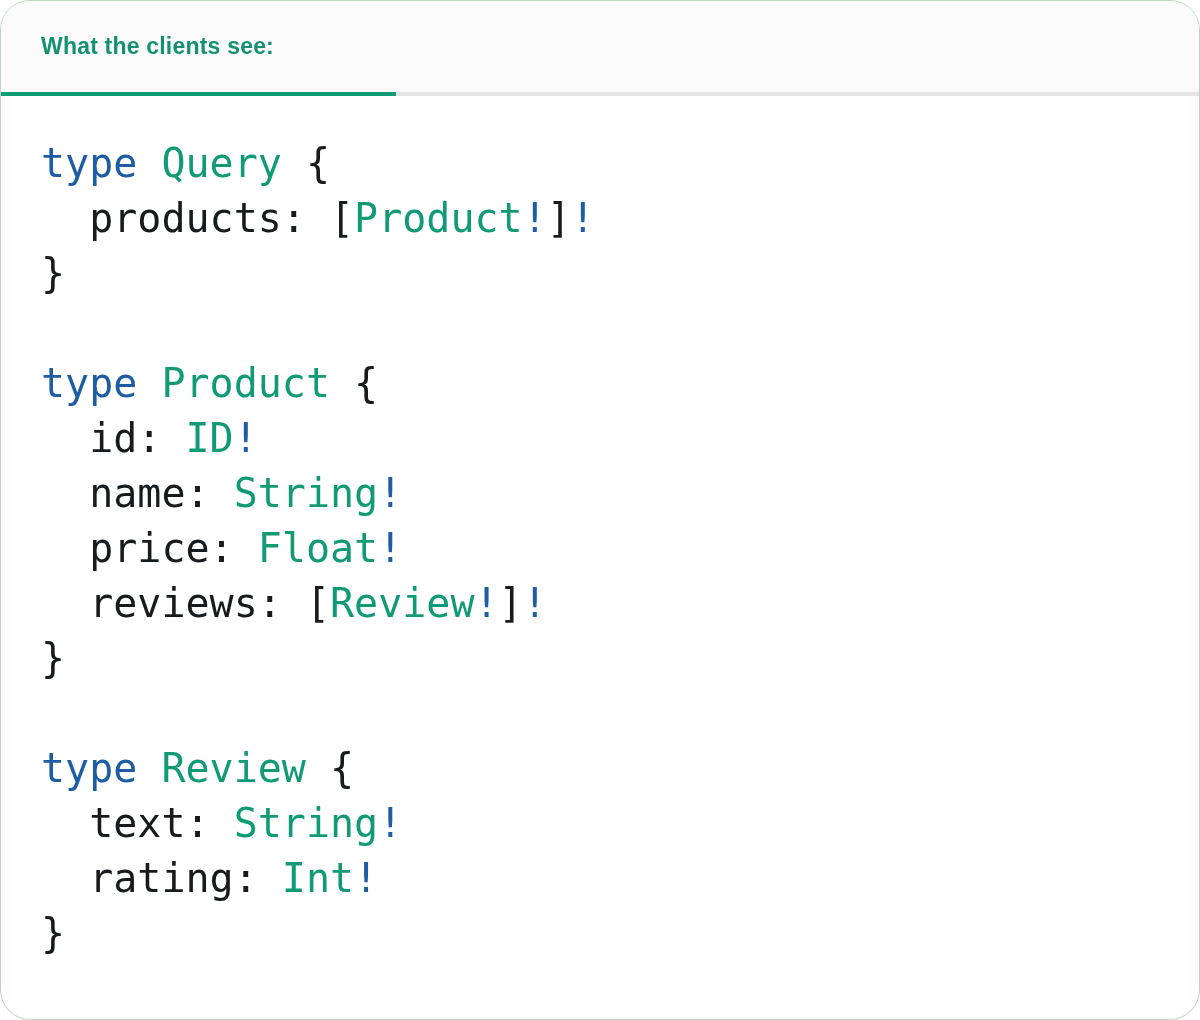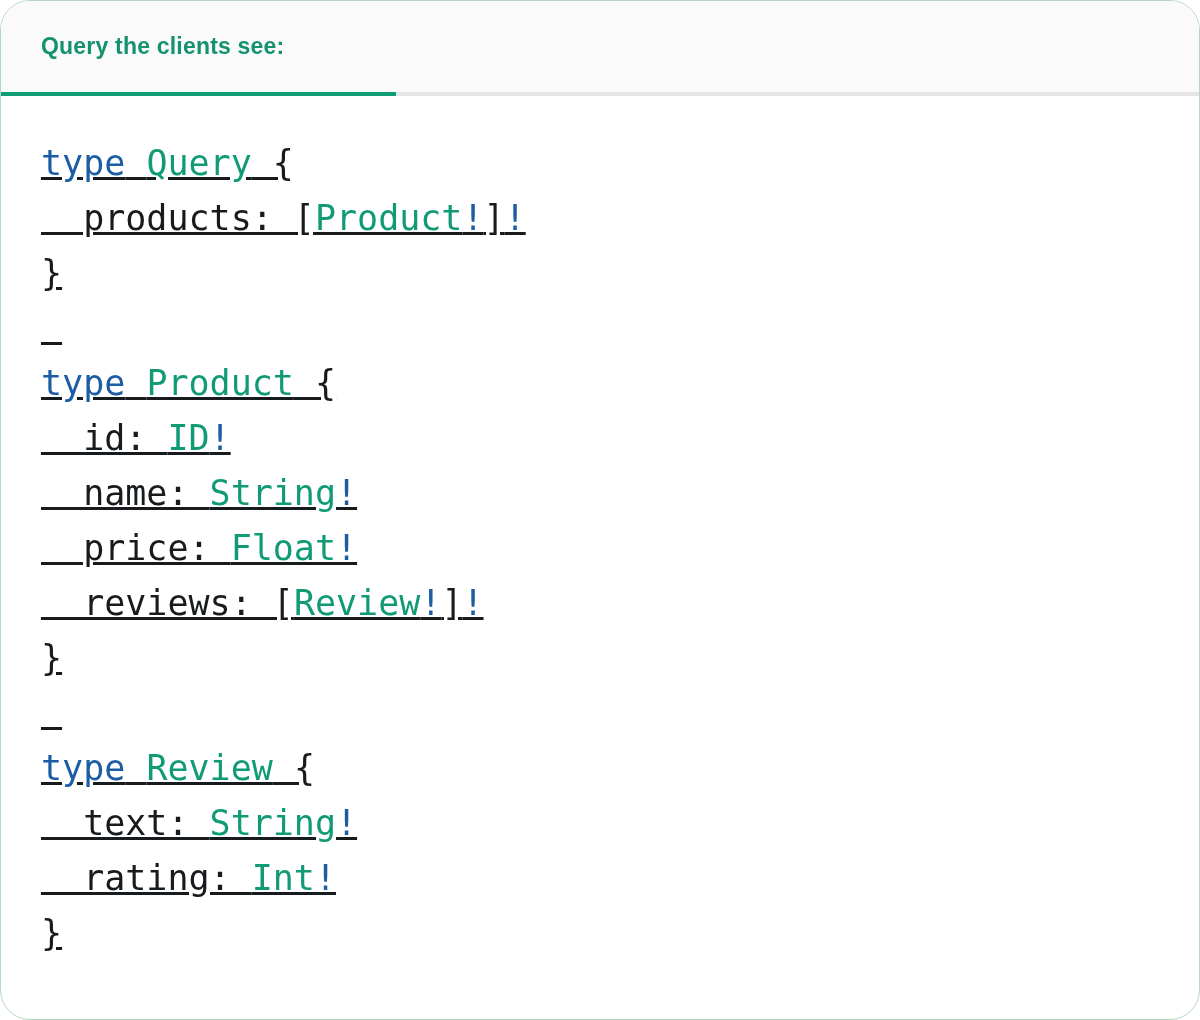--- a/index.html
+++ b/index.html
@@ -33,34 +33,33 @@
   }
   .tab-underline {
     position: absolute;
     left: 0; bottom: -4px;
     width: 395px; height: 4px;
     background: var(--tab-underline, #0e9d74);
   }
   .code-block {
     padding: 40px 20px 0 40px;
     font-family: "DejaVu Sans Mono", "Liberation Mono", monospace;
-    font-size: 35px;
+    font-size: 40px;
     line-height: 55px;
     color: var(--code-plain, #181b1e);
     white-space: pre;
-    text-decoration: underline;
   }
   .code-line { min-height: 55px; }
   .tok-plain   { color: var(--code-plain, #181b1e); }
   .tok-keyword { color: var(--code-keyword, #1d5da4); }
   .tok-type    { color: var(--code-type, #109b76); }
   .tok-bang    { color: var(--code-bang, #1d5da4); }
 </style>
 </head>
 <body>
 
 <div class="schema-card">
   <div class="card-header">
-    <span class="card-title">Query the clients see:</span>
+    <span class="card-title">What the clients see:</span>
     <span class="tab-underline"></span>
   </div>
   <div class="code-block"><div class="code-line"><span class="tok-keyword">type</span><span class="tok-plain"> </span><span class="tok-type">Query</span><span class="tok-plain"> {</span></div><div class="code-line"><span class="tok-plain">  products: [</span><span class="tok-type">Product</span><span class="tok-bang">!</span><span class="tok-plain">]</span><span class="tok-bang">!</span></div><div class="code-line"><span class="tok-plain">}</span></div><div class="code-line">&nbsp;</div><div class="code-line"><span class="tok-keyword">type</span><span class="tok-plain"> </span><span class="tok-type">Product</span><span class="tok-plain"> {</span></div><div class="code-line"><span class="tok-plain">  id: </span><span class="tok-type">ID</span><span class="tok-bang">!</span></div><div class="code-line"><span class="tok-plain">  name: </span><span class="tok-type">String</span><span class="tok-bang">!</span></div><div class="code-line"><span class="tok-plain">  price: </span><span class="tok-type">Float</span><span class="tok-bang">!</span></div><div class="code-line"><span class="tok-plain">  reviews: [</span><span class="tok-type">Review</span><span class="tok-bang">!</span><span class="tok-plain">]</span><span class="tok-bang">!</span></div><div class="code-line"><span class="tok-plain">}</span></div><div class="code-line">&nbsp;</div><div class="code-line"><span class="tok-keyword">type</span><span class="tok-plain"> </span><span class="tok-type">Review</span><span class="tok-plain"> {</span></div><div class="code-line"><span class="tok-plain">  text: </span><span class="tok-type">String</span><span class="tok-bang">!</span></div><div class="code-line"><span class="tok-plain">  rating: </span><span class="tok-type">Int</span><span class="tok-bang">!</span></div><div class="code-line"><span class="tok-plain">}</span></div></div>
 </div>
 
 </body></html>

